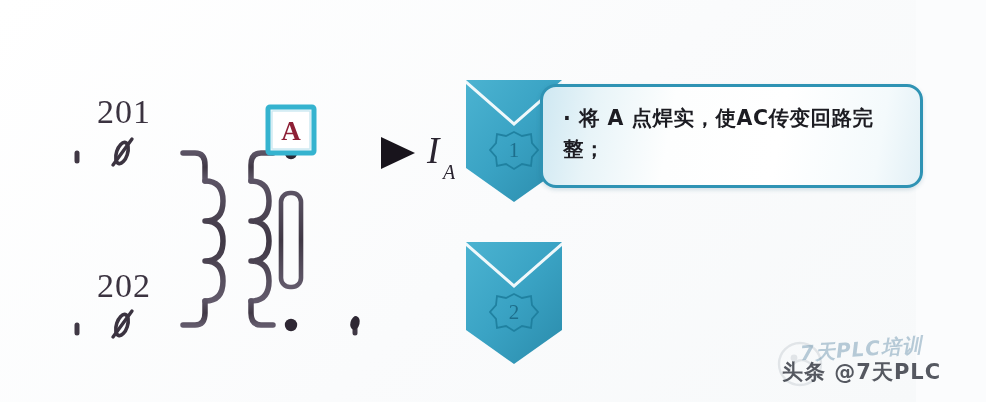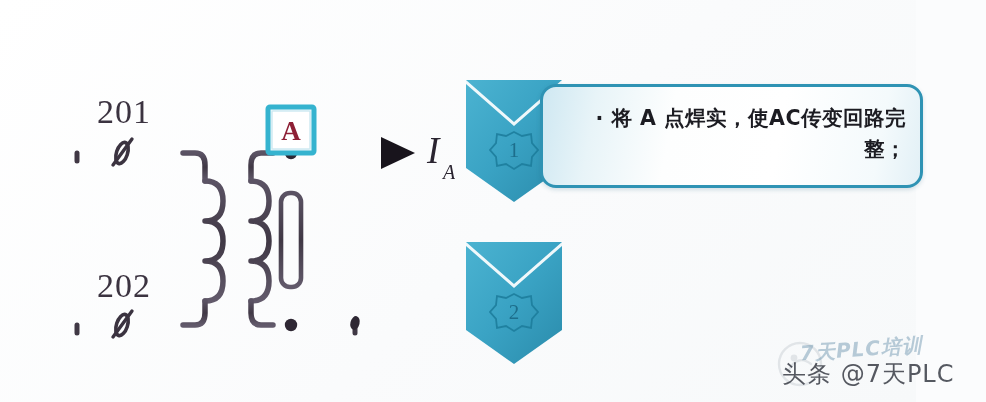--- a/index.html
+++ b/index.html
@@ -78,21 +78,20 @@
     position: relative;
     margin-left: -26px;
     margin-top: 8px;
     width: 383px;
     box-sizing: border-box;
     border: 3px solid #2f93b4;
     border-radius: 16px;
     background: linear-gradient(100deg, #cfe8f2 0%, #e8f4f8 14%, #fdfefe 34%, #ffffff 62%, #f4fafc 88%, #e2f0f6 100%);
     box-shadow: 0 2px 4px rgba(40,100,125,0.18);
     z-index: 2;
-    text-align: right;
   }
   #callout-1 .callout-box { height: 104px; }
   #callout-2 .callout-box { height: 104px; }
 
   .callout-text {
     font-family: "DejaVu Sans", "Liberation Sans", sans-serif;
     font-weight: bold;
     color: #1c1c22;
     font-size: 20.5px;
     line-height: 31px;
@@ -114,22 +113,22 @@
     letter-spacing: 1px;
     transform: rotate(-4deg);
     white-space: nowrap;
     pointer-events: none;
   }
   #watermark-handle {
     position: absolute;
     left: 782px;
     top: 358px;
     font-family: "DejaVu Sans", "Liberation Sans", sans-serif;
-    font-size: 24px;
-    font-weight: normal;
+    font-size: 21px;
+    font-weight: bold;
     color: rgba(44,48,58,0.80);
     letter-spacing: 1px;
     white-space: nowrap;
     pointer-events: none;
   }
   #watermark-logo {
     position: absolute;
     left: 776px;
     top: 340px;
     width: 48px;

